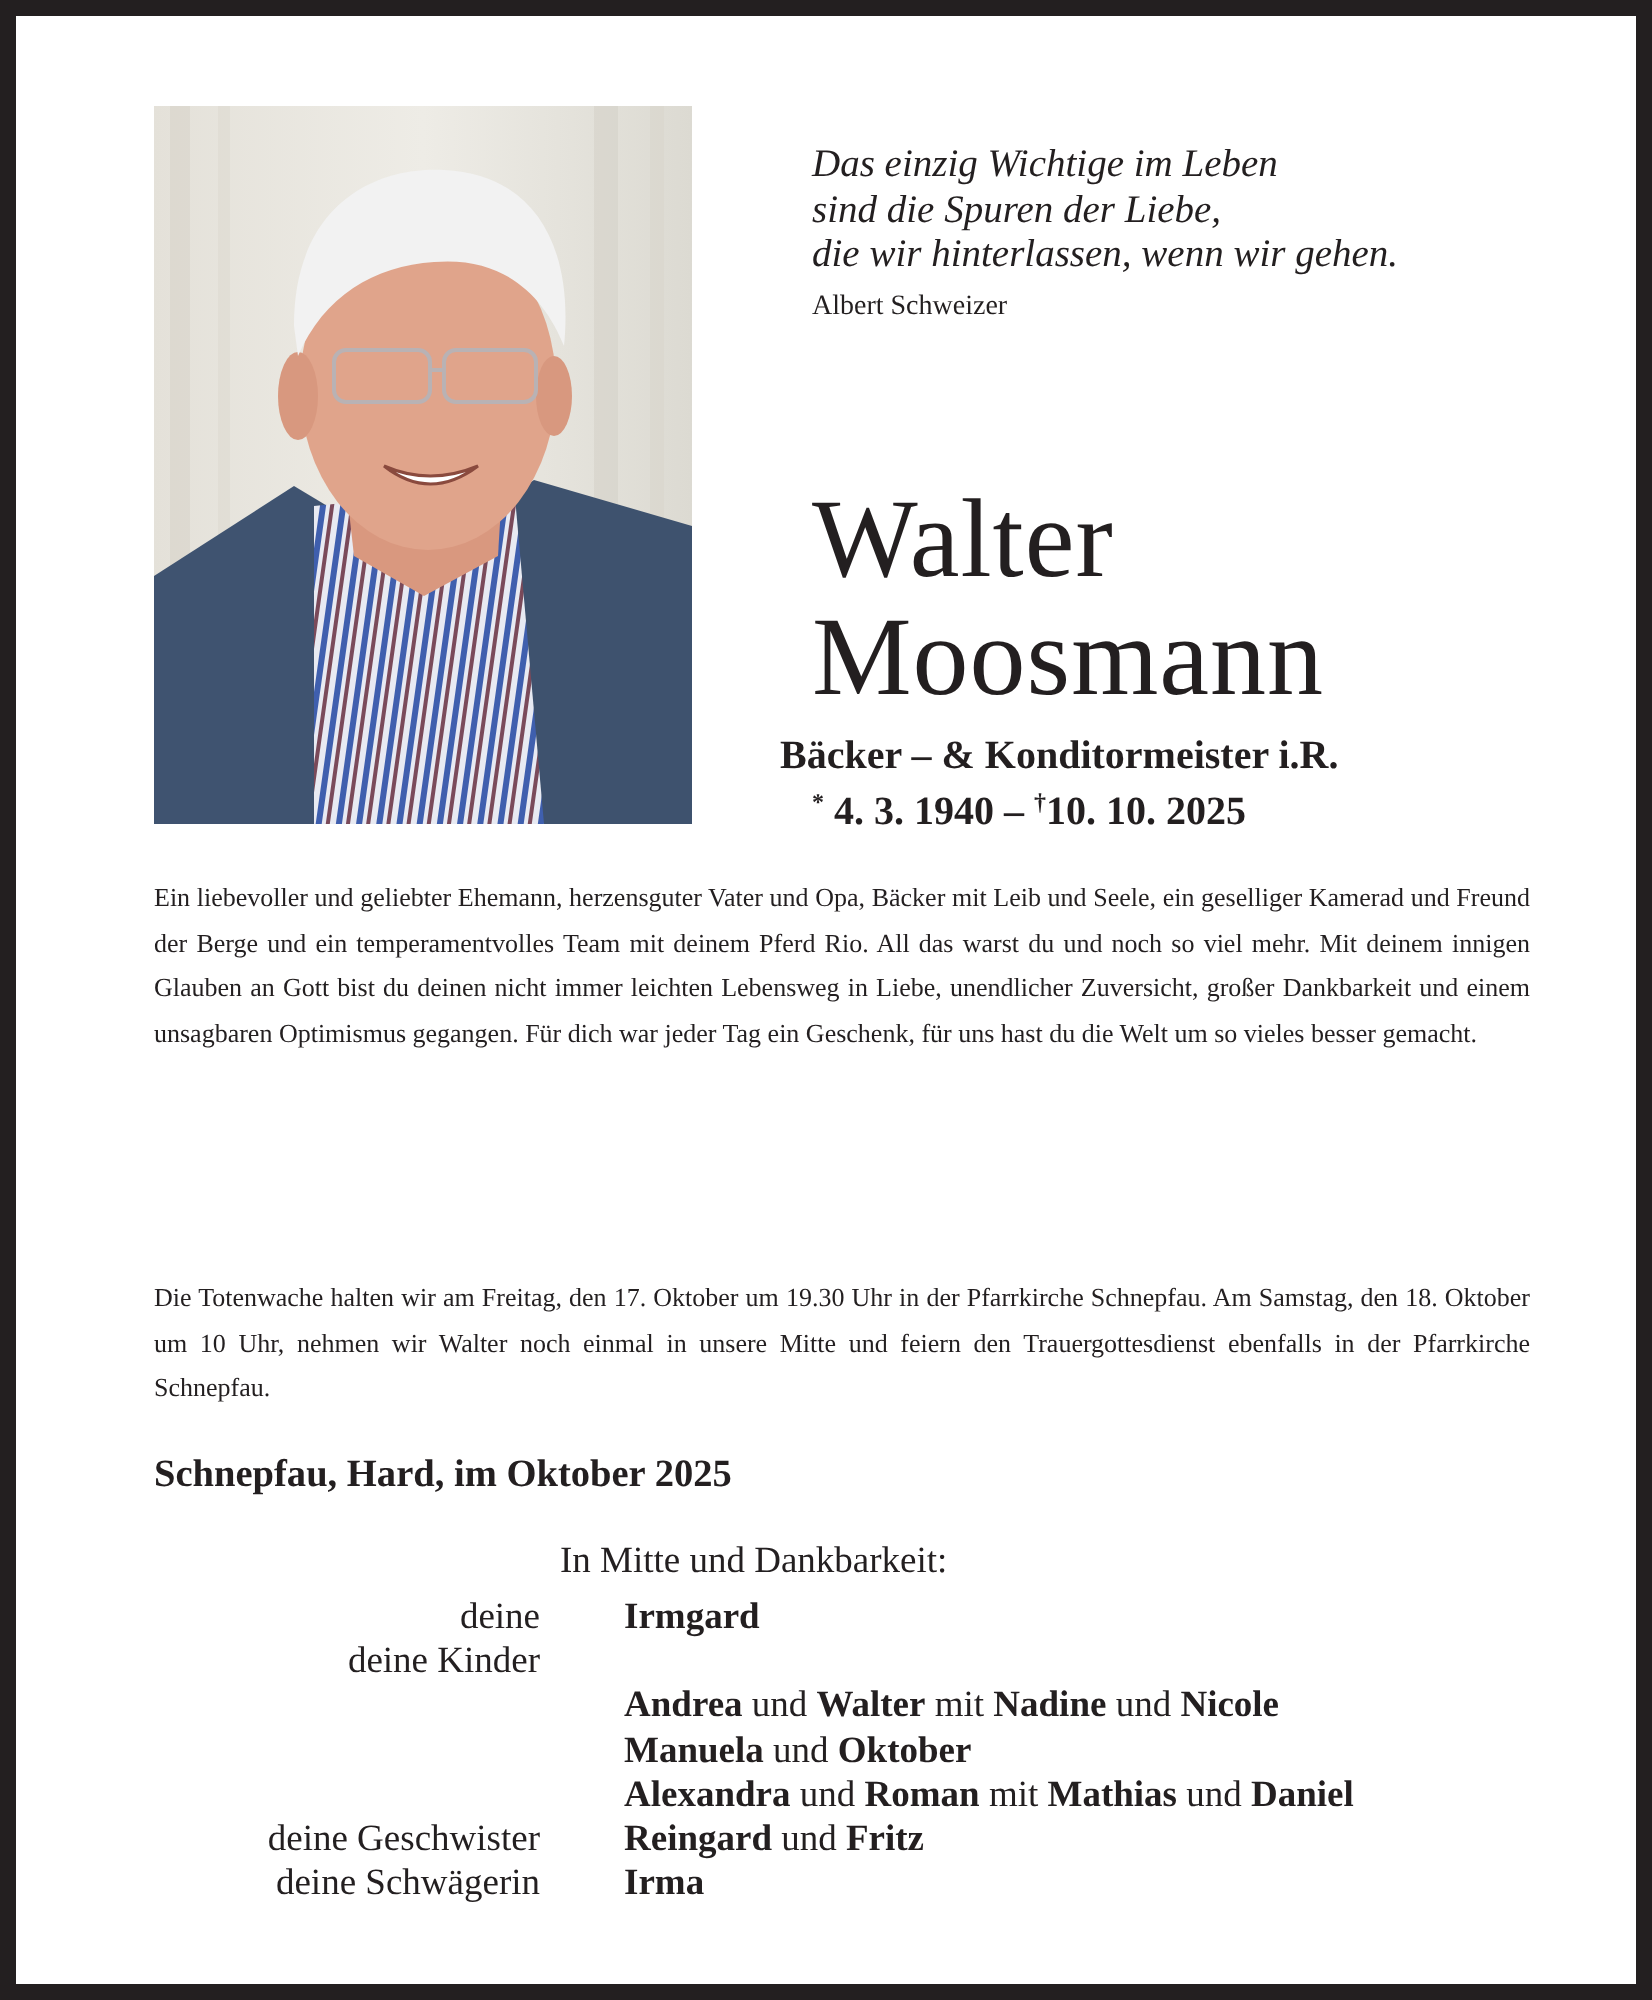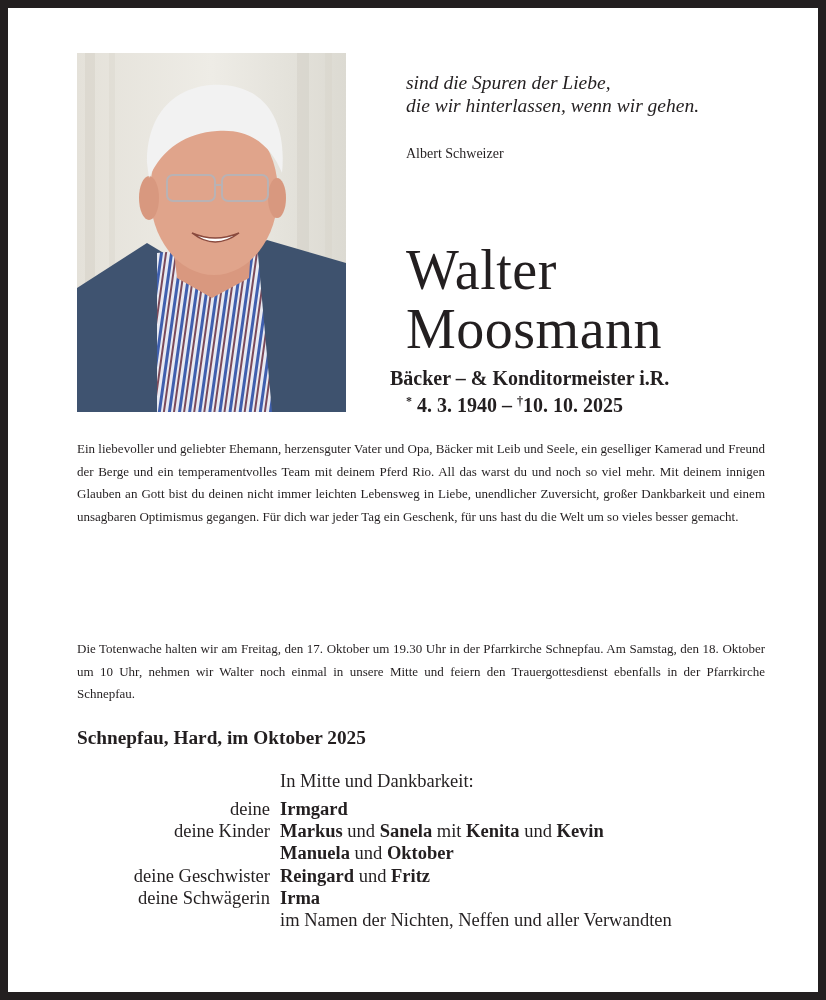--- a/index.html
+++ b/index.html
@@ -43,21 +43,21 @@
   .place {
     position: absolute; left: 69px; top: 718px; font-size: 19.3px; line-height: 23px; font-weight: bold;
   }
   .thanks {
     position: absolute; left: 272px; top: 762px; font-size: 18.5px; line-height: 22px;
   }
   .mourners {
     position: absolute; left: 69px; top: 790px; width: 700px;
     font-size: 18.5px; line-height: 22.2px;
   }
-  .mrow { display: flex; }
+  .mrow { display: flex; gap: 32px; }
   .mlabel { width: 193px; text-align: right; padding-right: 10px; flex: none; }
   .mnames { flex: 1; white-space: nowrap; }
   .mnames b { font-weight: bold; }
 </style>
 </head>
 <body>
 
 <div class="frame">
 
   <div class="photo" role="img" aria-label="Portrait of an elderly smiling man with white hair, rimless glasses, blue-white striped shirt and dark blue blazer">
@@ -98,20 +98,21 @@
 
       <rect x="90" y="122" width="48" height="26" rx="6" fill="none" stroke="#b9b2b4" stroke-width="2"></rect>
       <rect x="145" y="122" width="46" height="26" rx="6" fill="none" stroke="#b9b2b4" stroke-width="2"></rect>
       <line x1="138" y1="132" x2="145" y2="132" stroke="#b9b2b4" stroke-width="2"></line>
 
       <path d="M115 180 Q138 198 162 180 Q138 190 115 180 Z" fill="#ffffff" stroke="#8a4a3e" stroke-width="1.5"></path>
     </svg>
   </div>
 
   <div class="quote serif">
+    <div>Das einzig Wichtige im Leben</div>
     <div>sind die Spuren der Liebe,</div>
     <div>die wir hinterlassen, wenn wir gehen.</div>
   </div>
   <div class="quote-author serif">Albert Schweizer</div>
 
   <div class="name serif">
     <div>Walter</div>
     <div>Moosmann</div>
   </div>
 
@@ -131,38 +132,38 @@
 
   <div class="thanks serif">In Mitte und Dankbarkeit:</div>
 
   <div class="mourners serif" id="mourners">
       <div class="mrow">
         <span class="mlabel">deine</span>
         <span class="mnames"><b>Irmgard</b></span>
       </div>
       <div class="mrow">
         <span class="mlabel">deine Kinder</span>
-        <span class="mnames"><b>Markus</b><span> und </span><b>Sanela</b><span> mit </span><b>Kenita</b><span> und </span><b>Kevin</b></span>
       </div>
       <div class="mrow">
         <span class="mlabel"></span>
+        <span class="mnames"><b>Andrea</b><span> und </span><b>Walter</b><span> mit </span><b>Nadine</b><span> und </span><b>Nicole</b></span>
       </div>
       <div class="mrow">
         <span class="mlabel"></span>
         <span class="mnames"><b>Manuela</b><span> und </span><b>Oktober</b></span>
       </div>
       <div class="mrow">
         <span class="mlabel"></span>
+        <span class="mnames"><b>Alexandra</b><span> und </span><b>Roman</b><span> mit </span><b>Mathias</b><span> und </span><b>Daniel</b></span>
       </div>
       <div class="mrow">
         <span class="mlabel">deine Geschwister</span>
         <span class="mnames"><b>Reingard</b><span> und </span><b>Fritz</b></span>
       </div>
       <div class="mrow">
         <span class="mlabel">deine Schwägerin</span>
         <span class="mnames"><b>Irma</b></span>
       </div>
       <div class="mrow">
         <span class="mlabel"></span>
-        <span class="mnames"><span>im Namen der Nichten, Neffen und aller Verwandten</span></span>
       </div>
     </div>
 </div>
 
 </body></html>

